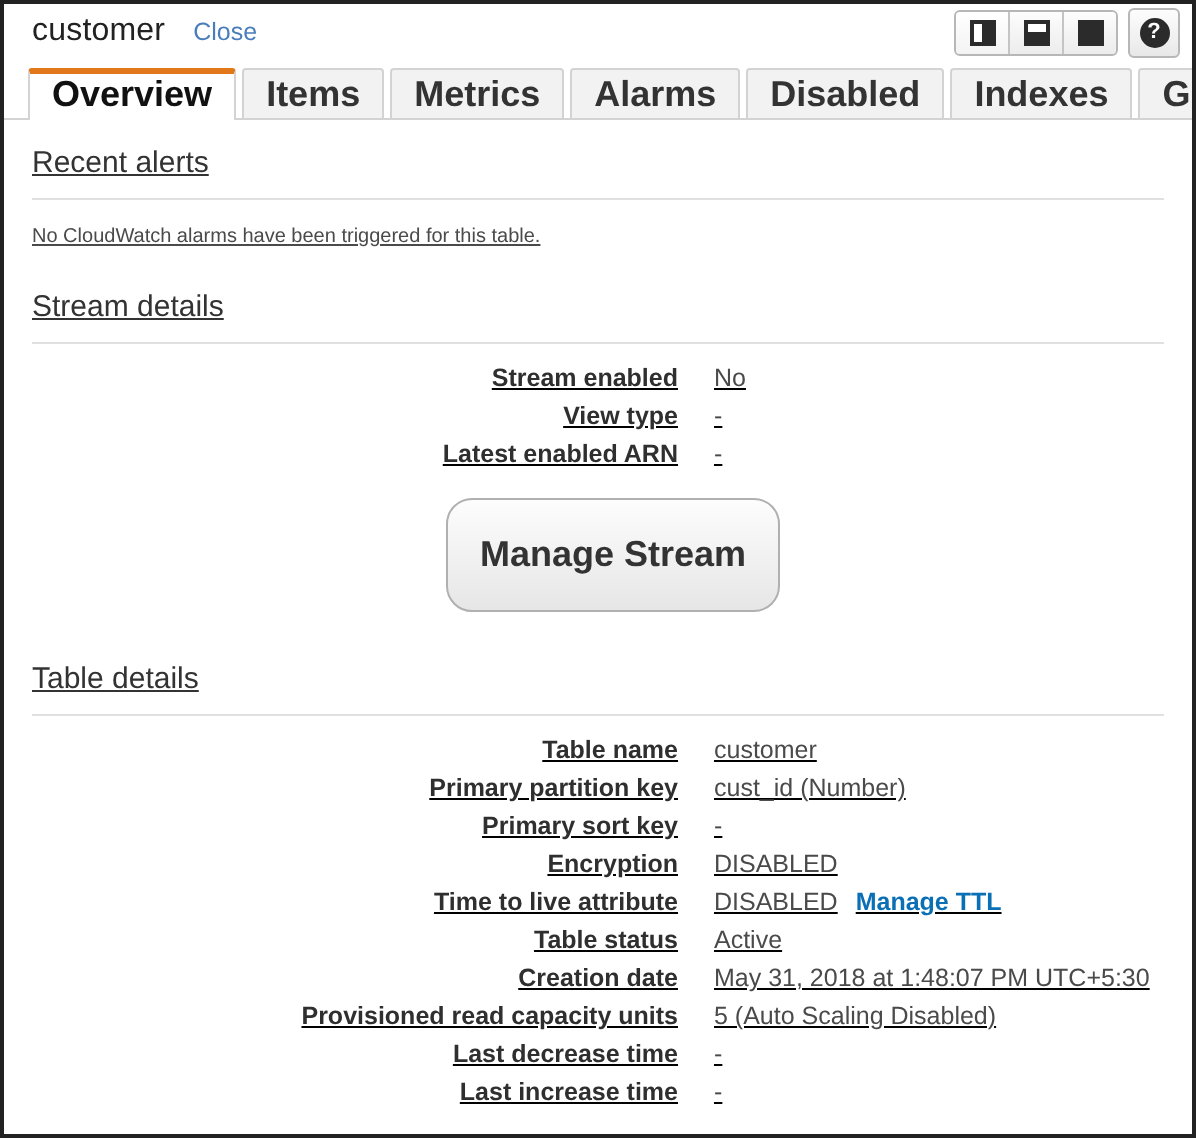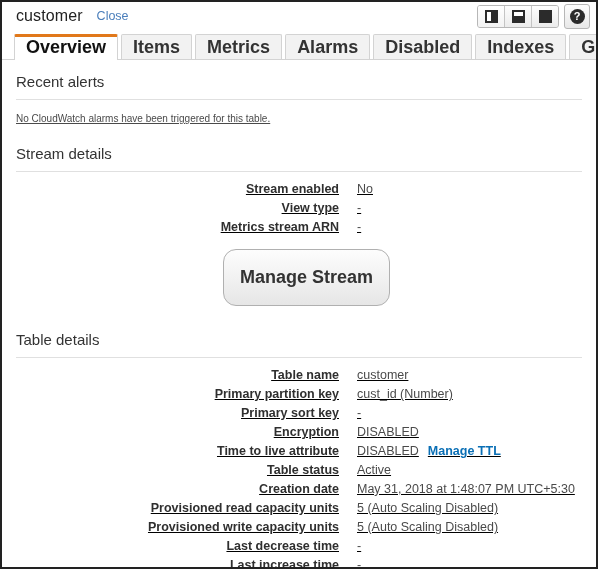--- a/index.html
+++ b/index.html
@@ -175,20 +175,21 @@
 
   
   .content {
     padding: 0 14px;
   }
   .section-title {
     font-size: 15px;
     color: #333333;
     padding: 13px 0 9px 0;
     border-bottom: 1px solid #e0e0e0;
+    text-decoration: underline;
   }
   .alert-text {
     font-size: 10px;
     color: #4a4a4a;
     padding: 13px 0 0 0;
     text-decoration: underline;
   }
 
   .kv-table {
     width: 100%;
@@ -310,21 +311,21 @@
         <tbody>
           <tr>
             <td class="kv-label">Stream enabled</td>
             <td class="kv-value">No</td>
           </tr>
           <tr>
             <td class="kv-label">View type</td>
             <td class="kv-value">-</td>
           </tr>
           <tr>
-            <td class="kv-label">Metrics stream ARN</td>
+            <td class="kv-label">Latest enabled ARN</td>
             <td class="kv-value">-</td>
           </tr>
         </tbody>
       </table>
       <div class="btn-row">
         <button class="btn">Manage Stream</button>
       </div>
 
       <div class="sec-gap"></div>
 
@@ -357,24 +358,20 @@
           </tr>
           <tr>
             <td class="kv-label">Creation date</td>
             <td class="kv-value"><span>May 31, 2018 at 1:48:07 PM UTC+5:30</span></td>
           </tr>
           <tr>
             <td class="kv-label">Provisioned read capacity units</td>
             <td class="kv-value"><span>5 (Auto Scaling Disabled)</span></td>
           </tr>
           <tr>
-            <td class="kv-label">Provisioned write capacity units</td>
-            <td class="kv-value"><span>5 (Auto Scaling Disabled)</span></td>
-          </tr>
-          <tr>
             <td class="kv-label">Last decrease time</td>
             <td class="kv-value"><span>-</span></td>
           </tr>
           <tr>
             <td class="kv-label">Last increase time</td>
             <td class="kv-value"><span>-</span></td>
           </tr>
         </tbody>
       </table>
 

